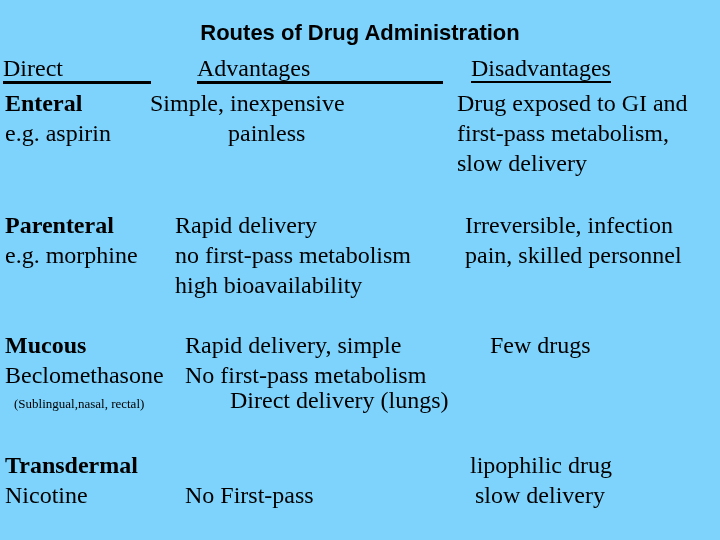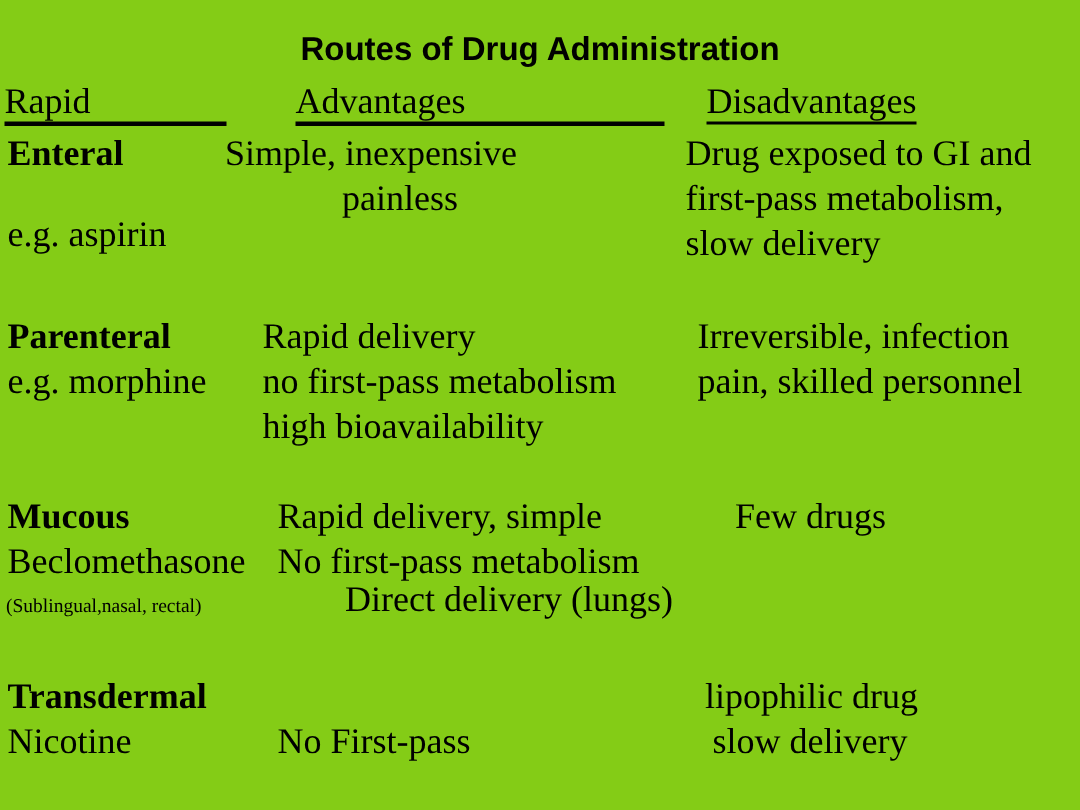--- a/index.html
+++ b/index.html
@@ -1,20 +1,20 @@
 <!DOCTYPE html>
 <html><head>
 <meta charset="utf-8">
 <style>
   html, body { margin: 0; padding: 0; background: #ffffff; }
   .slide {
     position: relative;
     width: 720px;
     height: 540px;
-    background: #84cc16;
+    background: #7dd3fc;
     color: #000000;
     font-family: "Liberation Serif", serif;
     overflow: hidden;
   }
   .title {
     position: absolute;
     top: 20px;
     left: 0;
     width: 720px;
     text-align: center;
@@ -48,43 +48,43 @@
     line-height: 16px;
   }
 </style>
 </head>
 <body>
 
 <div class="slide">
 
   <div class="title">Routes of Drug Administration</div>
 
-  <div class="hdr hdr-route">Rapid</div>
+  <div class="hdr hdr-route">Direct</div>
   <div class="hdr hdr-adv">Advantages</div>
   <div class="hdr hdr-disadv">Disadvantages</div>
 
   <div class="line bold" style="left:5px; top:88px;">Enteral</div>
-  <div class="line" style="left:5px; top:118px;margin-top:24px;">e.g. aspirin</div>
+  <div class="line" style="left:5px; top:118px;">e.g. aspirin</div>
   <div class="line" style="left:150px; top:88px;text-align:center;">Simple, inexpensive</div>
   <div class="line" style="left:457px; top:88px;">Drug exposed to GI and</div>
   <div class="line" style="left:228px; top:118px;">painless</div>
   <div class="line" style="left:457px; top:118px;">first-pass metabolism,</div>
   <div class="line" style="left:457px; top:148px;">slow delivery</div>
 
   <div class="line" style="left:5px; top:240px;">e.g. morphine</div>
   <div class="line bold" style="left:5px; top:210px;">Parenteral</div>
   <div class="line" style="left:175px; top:210px;">Rapid delivery</div>
   <div class="line" style="left:175px; top:240px;">no first-pass metabolism</div>
   <div class="line" style="left:175px; top:270px;">high bioavailability</div>
   <div class="line" style="left:465px; top:210px;">Irreversible, infection</div>
   <div class="line" style="left:465px; top:240px;">pain, skilled personnel</div>
 
   <div class="line bold" style="left:5px; top:330px;">Mucous</div>
   <div class="line" style="left:5px; top:360px;">Beclomethasone</div>
-  <div class="line small" style="left:4px; top:396px;text-align:center;">(Sublingual,nasal, rectal)</div>
+  <div class="line small" style="left:14px; top:396px;text-align:center;">(Sublingual,nasal, rectal)</div>
   <div class="line" style="left:185px; top:330px;">Rapid delivery, simple</div>
   <div class="line" style="left:185px; top:360px;">No first-pass metabolism</div>
   <div class="line" style="left:230px; top:385px;text-align:center;">Direct delivery (lungs)</div>
   <div class="line" style="left:490px; top:330px;">Few drugs</div>
 
   <div class="line bold" style="left:5px; top:450px;">Transdermal</div>
   <div class="line" style="left:5px; top:480px;">Nicotine</div>
   <div class="line" style="left:185px; top:480px;">No First-pass</div>
   <div class="line" style="left:470px; top:450px;">lipophilic drug</div>
   <div class="line" style="left:475px; top:480px;">slow delivery</div>

